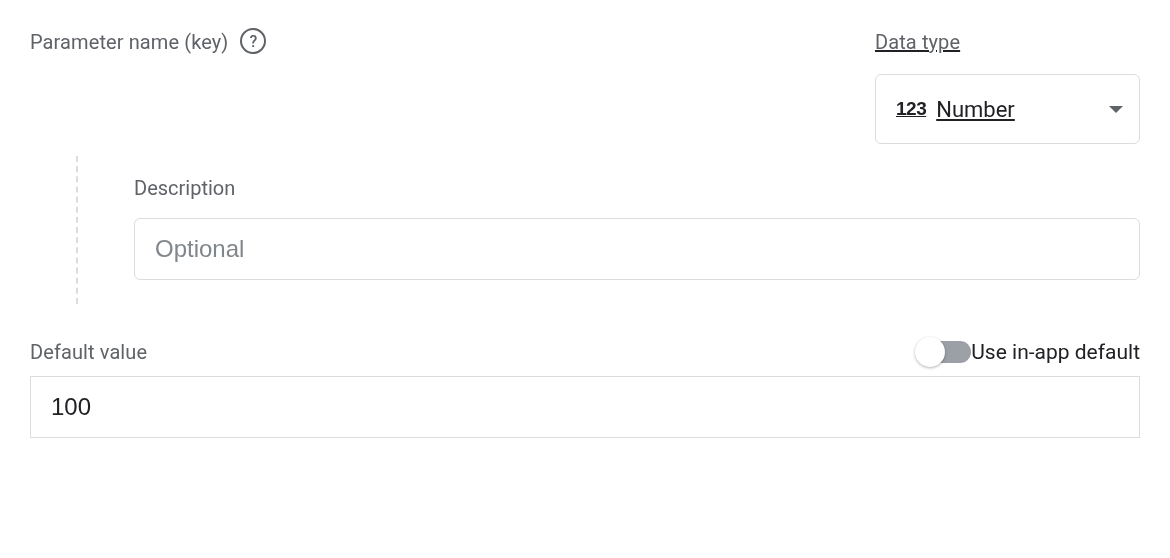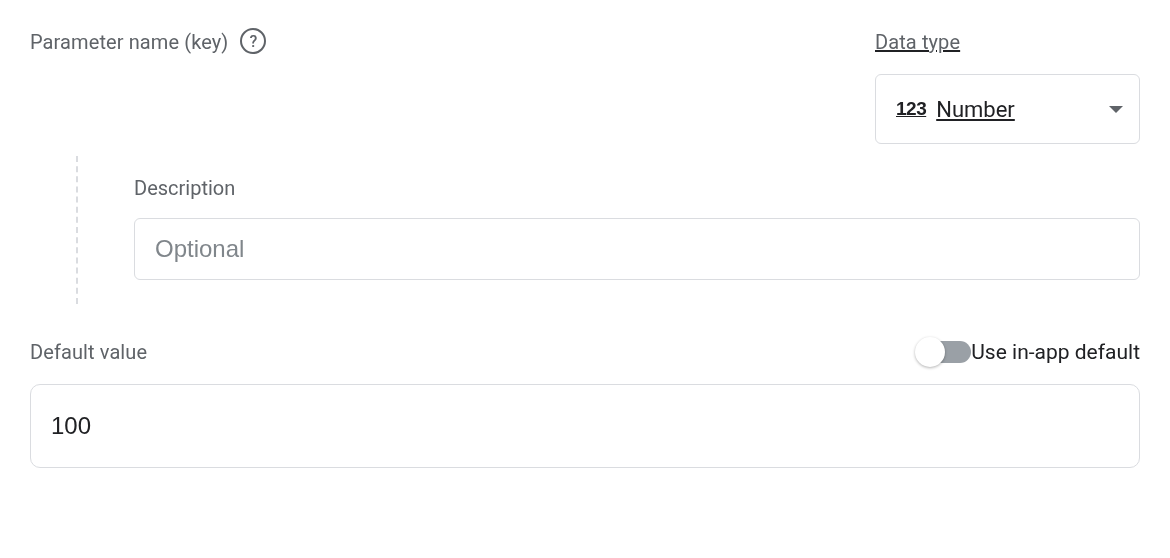--- a/index.html
+++ b/index.html
@@ -136,21 +136,21 @@
     .desc-input::placeholder {
       color: #80868b;
     }
     .default-section {
       margin-top: 36px;
     }
     .default-header {
       display: flex;
       justify-content: space-between;
       align-items: center;
-      margin-bottom: 20px;
+      margin-bottom: 12px;
     }
     .toggle-group {
       display: flex;
       align-items: center;
     }
     .switch {
       position: relative;
       width: 52px;
       height: 22px;
       cursor: pointer;
@@ -170,22 +170,22 @@
       background: #fff;
       border-radius: 50%;
       box-shadow: 0 1px 3px rgba(0,0,0,0.3);
     }
     .toggle-label {
       font-size: 21px;
       color: #202124;
     }
     .default-input {
       border: 1px solid #dadce0;
-      border-radius: 10px;
-      padding: 27px 20px;
+      border-radius: 0;
+      padding: 16px 20px;
       font-size: 24px;
       width: 100%;
       outline: none;
       color: #202124;
     }
   </style>
 </head>
 <body>
 
 <div class="row-top">

